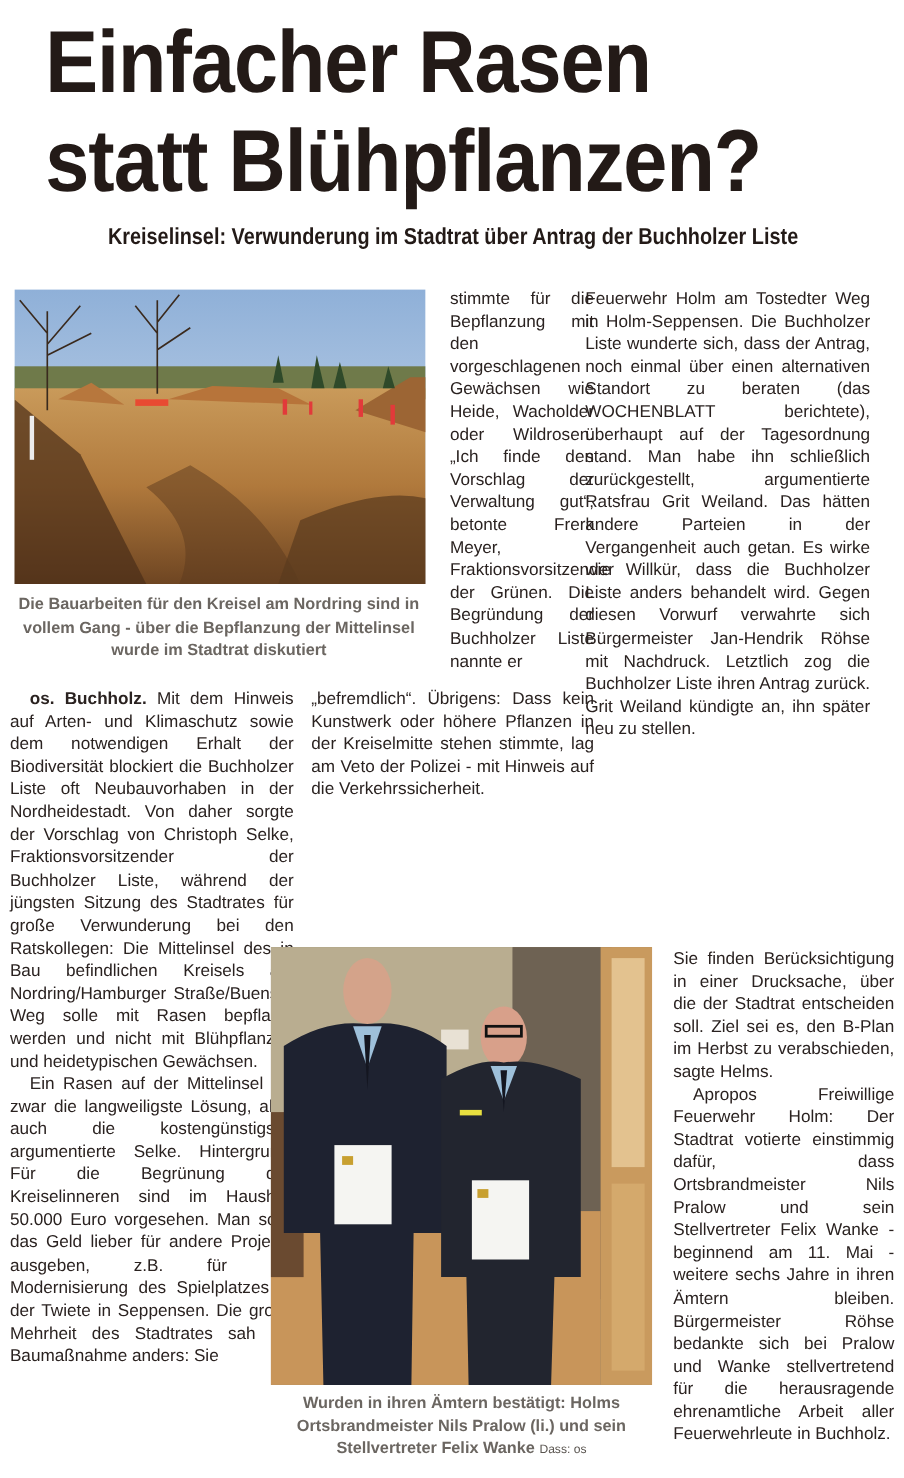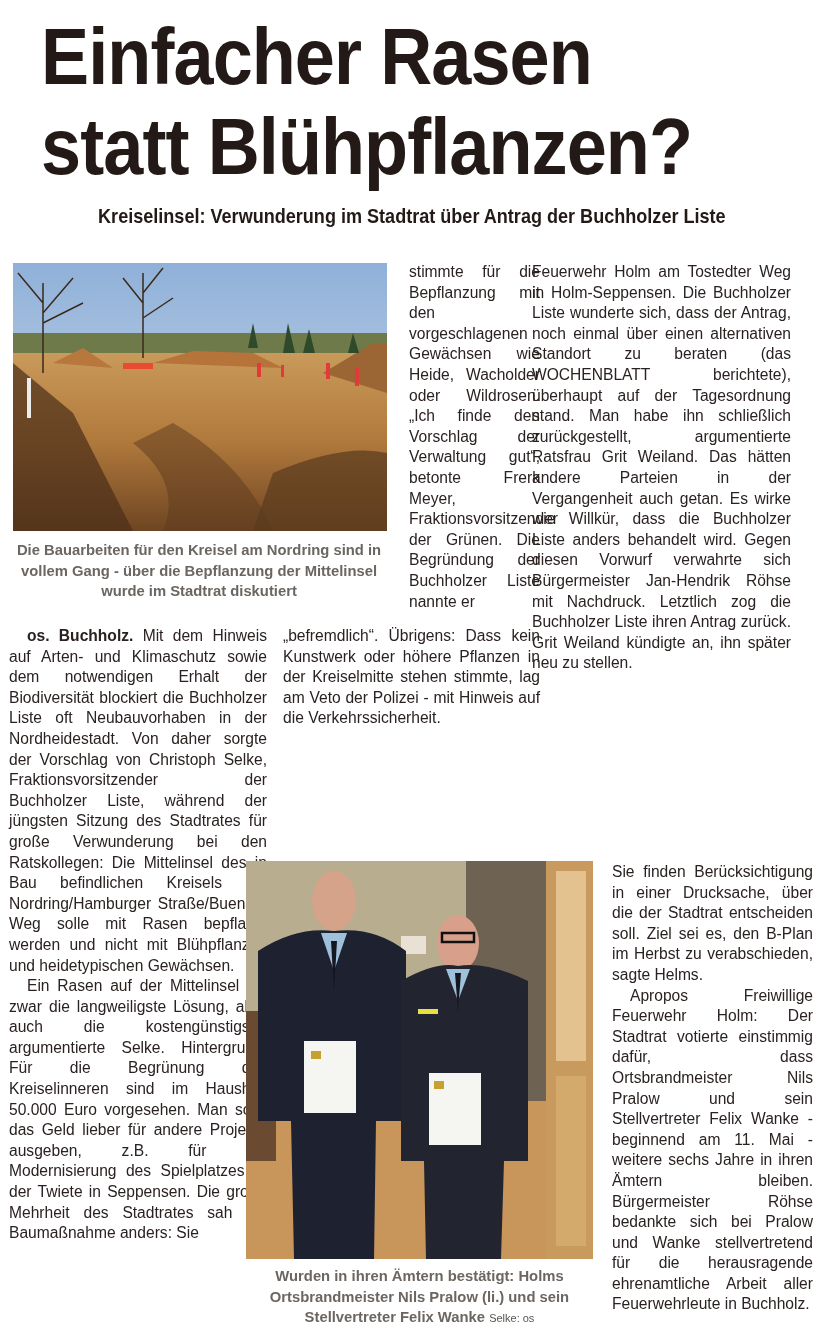--- a/index.html
+++ b/index.html
@@ -125,14 +125,14 @@
       <path d="M200 108 L212 140 L224 108 Z" fill="#9ec0da"></path>
       <path d="M209 112 L212 150 L215 112 Z" fill="#141620"></path>
       <rect x="183" y="212" width="52" height="72" fill="#f5f5f2"></rect>
       <rect x="188" y="220" width="10" height="8" fill="#c8a030"></rect>
       <rect x="172" y="148" width="20" height="5" fill="#e8e040"></rect>
     </g>
   </svg>
 </div>
 <div class="caption" style="left:246px; top:1266px; width:347px;">
   <span>Wurden in ihren Ämtern bestätigt: Holms Ortsbrandmeister Nils Pralow (li.) und sein Stellvertreter Felix Wanke</span>
-  <span class="fotos">Selke: os</span>
+  <span class="fotos">Dass: os</span>
 </div>
 
 </body></html>

